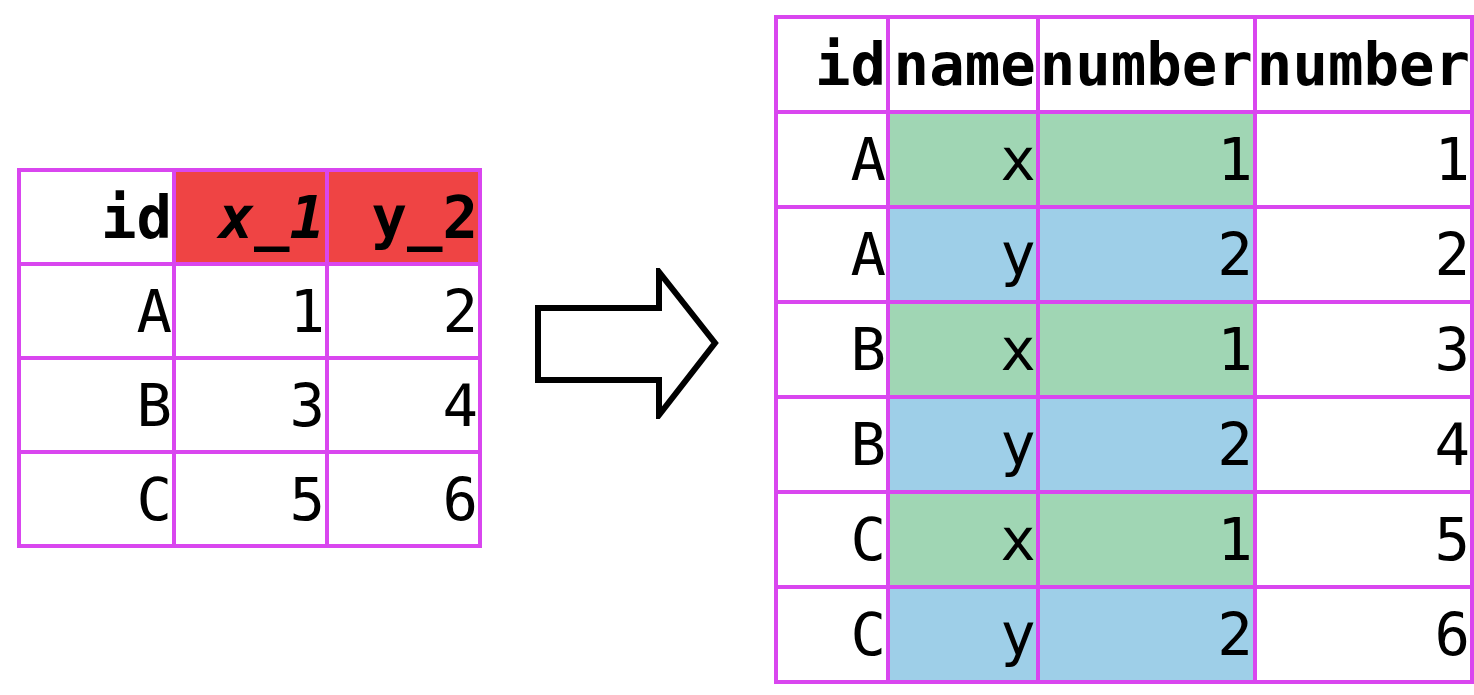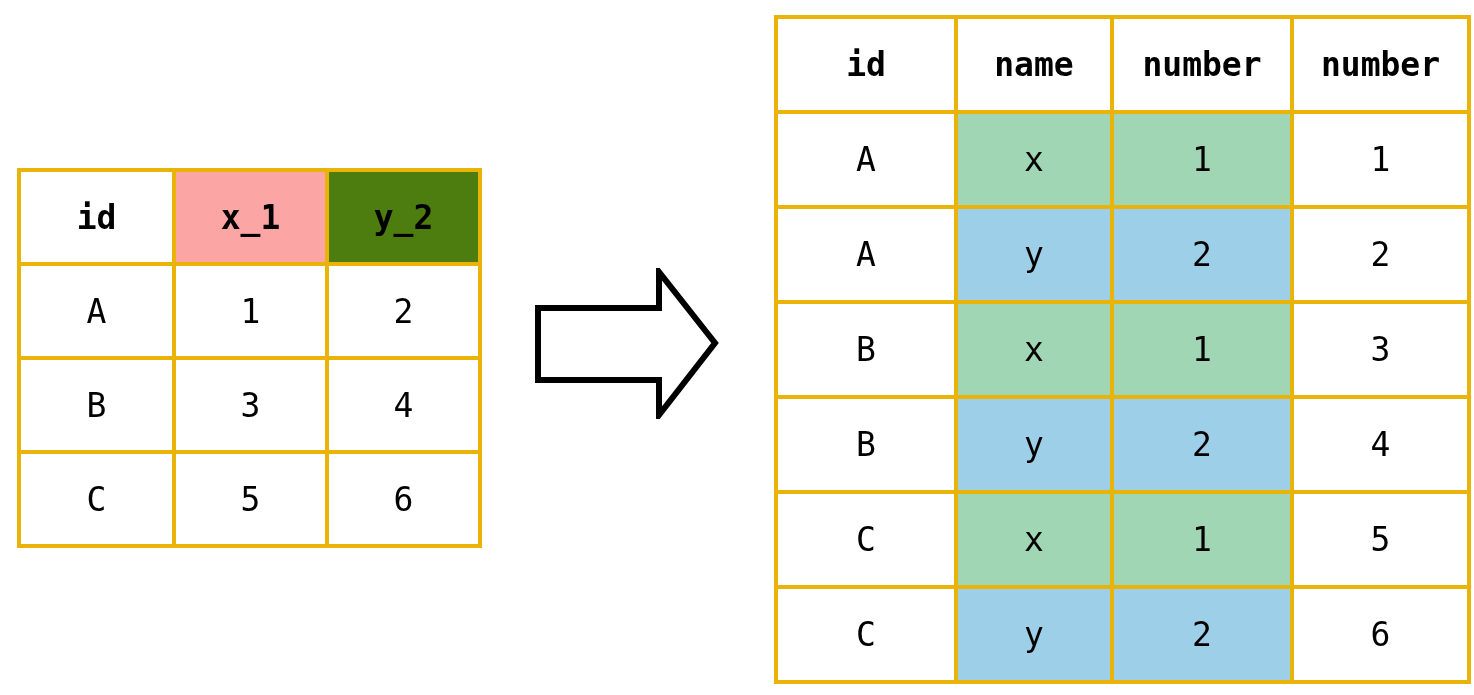--- a/index.html
+++ b/index.html
@@ -16,24 +16,24 @@
     overflow: hidden;
   }
   table.diagram-table {
     position: absolute;
     border-collapse: collapse;
     table-layout: fixed;
     background: #ffffff;
   }
   table.diagram-table td,
   table.diagram-table th {
-    border: 4px solid #eab308;
-    text-align: center;
+    border: 4px solid #d946ef;
+    text-align: right;
     vertical-align: middle;
-    font-size: 33px;
+    font-size: 59px;
     line-height: 1;
     padding: 0;
     color: #000000;
     font-family: "DejaVu Sans Mono", monospace;
   }
   table.diagram-table th {
     font-weight: bold;
   }
   #left-table { left: 17px;  top: 168px; }
   #left-table tr  { height: 94px; }
@@ -54,22 +54,22 @@
 
   <table class="diagram-table" id="left-table">
       <colgroup>
         <col style="width: 155px;">
         <col style="width: 153px;">
         <col style="width: 153px;">
       </colgroup>
       <thead>
         <tr>
           <th>id</th>
-          <th style="background: #fca5a5;">x_1</th>
-          <th style="background: #4d7c0f;">y_2</th>
+          <th style="background: #ef4444; font-style: italic;">x_1</th>
+          <th style="background: #ef4444;">y_2</th>
         </tr>
       </thead>
       <tbody>
         <tr>
           <td>A</td>
           <td>1</td>
           <td>2</td>
         </tr>
         <tr>
           <td>B</td>

